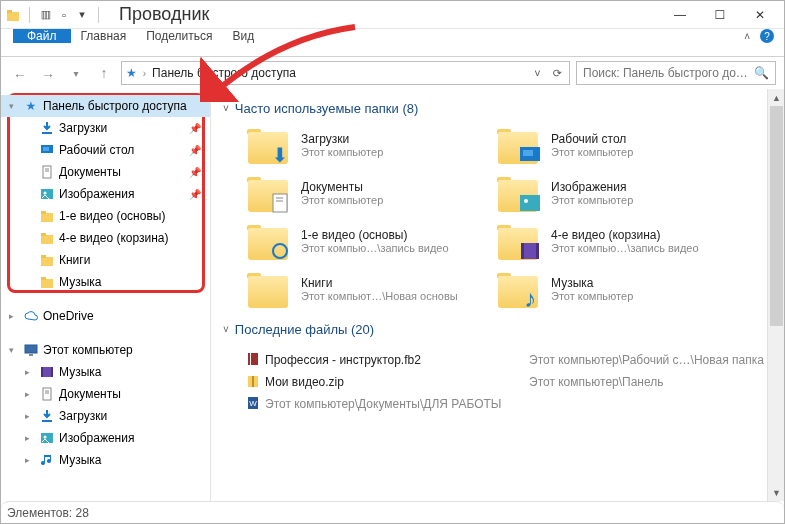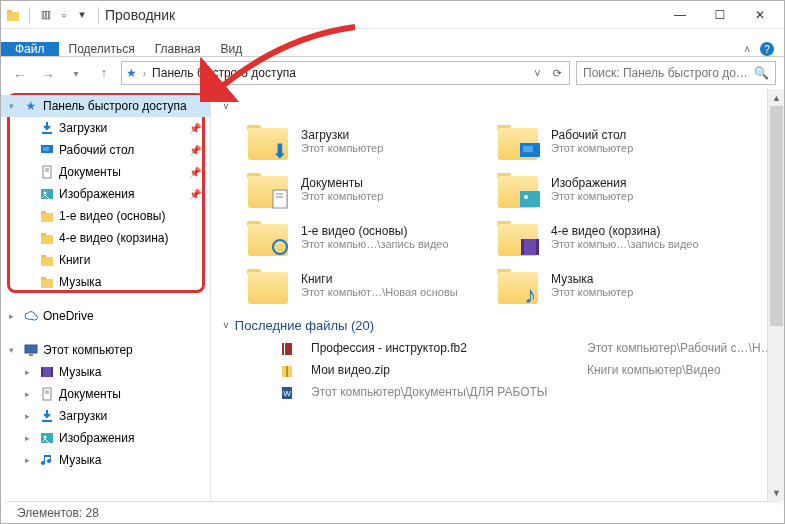--- a/index.html
+++ b/index.html
@@ -4,26 +4,26 @@
 <style>
   * { box-sizing: border-box; margin: 0; padding: 0; font-family: "Segoe UI", Tahoma, sans-serif; }
   body { width: 785px; height: 524px; background: #fff; overflow: hidden; position: relative; }
   .window { width: 100%; height: 100%; border: 1px solid #b0b0b0; display: flex; flex-direction: column; }
 
   
   .titlebar { height: 28px; background: #fff; display: flex; align-items: center; padding: 0 4px; border-bottom: 1px solid #e5e5e5; }
   .quickaccess-icons { display: flex; gap: 2px; align-items: center; }
   .qa-icon { width: 16px; height: 16px; display:flex; align-items:center; justify-content:center; font-size:11px; color:#444; }
   .title-sep { width:1px; height:16px; background:#ccc; margin:0 6px; }
-  .title-text { font-size: 14px; color:#333; flex:1; }
+  .title-text { font-size: 18px; color:#333; flex:1;margin-left:14px; }
   .win-controls { display:flex; }
   .win-btn { width:40px; height:28px; display:flex; align-items:center; justify-content:center; font-size:12px; color:#333; }
 
   
-  .ribbon { height:28px; display:flex; align-items:flex-end; border-bottom:1px solid #d0d0d0; font-size:12px; }
+  .ribbon { height:28px; display:flex; align-items:flex-start; border-bottom:1px solid #d0d0d0; font-size:12px;padding-left:12px; }
   .ribbon-file { background:#1979ca; color:#fff; padding:0 14px; display:flex; align-items:center; }
   .ribbon-tab { padding:0 10px; display:flex; align-items:center; color:#444; }
   .ribbon-spacer { flex:1; }
   .ribbon-right { display:flex; align-items:center; gap:10px; padding-right:10px; }
   .help-circle { width:14px; height:14px; border-radius:50%; background:#1979ca; color:#fff; font-size:10px; display:flex; align-items:center; justify-content:center; }
   .chevron-down { font-size:10px; color:#555; }
 
   
   .addr-row { height:32px; display:flex; align-items:center; padding:0 8px; gap:6px; }
   .nav-btn { width:22px; height:22px; display:flex; align-items:center; justify-content:center; font-size:14px; color:#888; position:relative; }
@@ -58,31 +58,31 @@
   .folder-tile { width:230px; display:flex; align-items:center; gap:10px; }
   .folder-tile .big-icon { width:46px; height:42px; display:flex; align-items:center; justify-content:center; position:relative;}
   .folder-base { position:absolute; width:40px; height:32px; background:linear-gradient(#ffe9a8,#f7cf63); border-radius:2px 2px 3px 3px; bottom:2px; }
   .folder-tab { position:absolute; width:14px; height:5px; background:#f7cf63; top:5px; left:2px; border-radius:2px 2px 0 0;}
   .folder-overlay { position:absolute; bottom:0; right:0; width:22px; height:22px; display:flex; align-items:center; justify-content:center; font-size:14px; }
   .tile-text { display:flex; flex-direction:column; font-size:12px; }
   .tile-text .main { color:#222; }
   .tile-text .sub { color:#888; font-size:11px; }
 
   .recent-list { margin-left:22px; font-size:12px;}
-  .recent-row { display:flex; align-items:flex-start; height:22px; gap:16px;margin-left:34px;}
+  .recent-row { display:flex; align-items:flex-end; height:22px; gap:4px;}
   .recent-row .file-icon { width:16px; height:16px; display:flex; align-items:center; justify-content:center; font-size:12px;}
   .recent-row .fname { width:260px; color:#222; white-space:nowrap; overflow:hidden; text-overflow:ellipsis;}
   .recent-row .fpath { flex:1; color:#888; white-space:nowrap; overflow:hidden; text-overflow:ellipsis;}
 
   .scrollbar-v { position:absolute; right:0; top:0; bottom:0; width:17px; background:#f0f0f0; border-left:1px solid #e0e0e0;}
   .scroll-arrow { width:17px; height:17px; display:flex; align-items:center; justify-content:center; font-size:9px; color:#666;}
   .scroll-thumb { position:absolute; top:17px; left:2px; width:13px; height:220px; background:#cfcfcf;}
 
   
-  .statusbar { height:22px; border-top:1px solid #e0e0e0; display:flex; align-items:center; padding:0 16px; font-size:12px; color:#555;border-radius:8px;}
+  .statusbar { height:22px; border-top:1px solid #e0e0e0; display:flex; align-items:center; padding:0 6px; font-size:12px; color:#555;border-radius:8px;}
 
   
   .arrow-annot { position:absolute; top:22px; left:200px; width:160px; height:80px; pointer-events:none; z-index:50;}
 
   
   .ic-star { color:#2a80d0; }
 </style>
 </head>
 <body>
 
@@ -105,22 +105,22 @@
     <span class="title-text">Проводник</span>
     <div class="win-controls">
       <div class="win-btn">—</div>
       <div class="win-btn">☐</div>
       <div class="win-btn">✕</div>
     </div>
   </div>
 
   <div class="ribbon">
     <div class="ribbon-file">Файл</div>
+    <div class="ribbon-tab">Главная</div>
     <div class="ribbon-tab">Поделиться</div>
-    <div class="ribbon-tab">Главная</div>
     <div class="ribbon-tab">Вид</div>
     <div class="ribbon-spacer"></div>
     <div class="ribbon-right">
       <span class="chevron-down">˄</span>
       <div class="help-circle">?</div>
     </div>
   </div>
 
   <div class="addr-row">
     <div class="nav-btn">←</div>
@@ -305,20 +305,21 @@
               <path d="M5 2v8a2 2 0 11-1-1.7V2h7v6a2 2 0 11-1-1.7V4H5" fill="#1979ca"></path>
             </svg>
           </span>
           <span class="t-label">Музыка</span>
         </div>
       </div>
     <div class="content">
       <div class="content-inner" id="content">
           <div class="section-hdr">
             <span class="chev">˅</span>
+            <span>Часто используемые папки (8)</span>
           </div>
           <div class="folder-grid">
             <div class="folder-tile">
               <div class="big-icon">
                 <div class="folder-tab"></div>
                 <div class="folder-base"></div>
                 <div class="folder-overlay">
                   <span style="color:#1979ca;font-size:20px">⬇</span>
                 </div>
               </div>
@@ -449,21 +450,21 @@
               <span class="fpath">Этот компьютер\Рабочий с…\Новая папка</span>
             </div>
             <div class="recent-row">
               <span class="file-icon">
                 <svg width="14" height="14">
                   <rect x="2" y="2" width="10" height="11" fill="#f7cf63"></rect>
                   <rect x="6" y="2" width="2" height="11" fill="#c09020"></rect>
                 </svg>
               </span>
               <span class="fname">Мои видео.zip</span>
-              <span class="fpath">Книги компьютер\Видео</span>
+              <span class="fpath">Этот компьютер\Панель</span>
             </div>
             <div class="recent-row">
               <span class="file-icon">
                 <svg width="14" height="14">
                   <rect x="2" y="1" width="10" height="12" fill="#2b5797"></rect>
                   <text x="7" y="10" font-size="8" fill="#fff" text-anchor="middle">W</text>
                 </svg>
               </span>
               <span class="fpath">Этот компьютер\Документы\ДЛЯ РАБОТЫ</span>
             </div>

